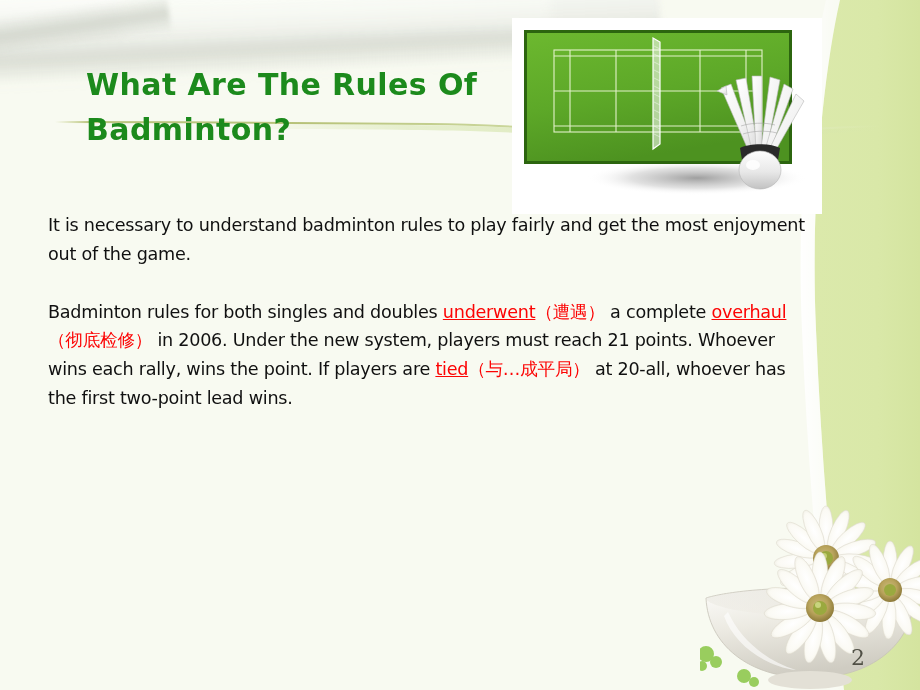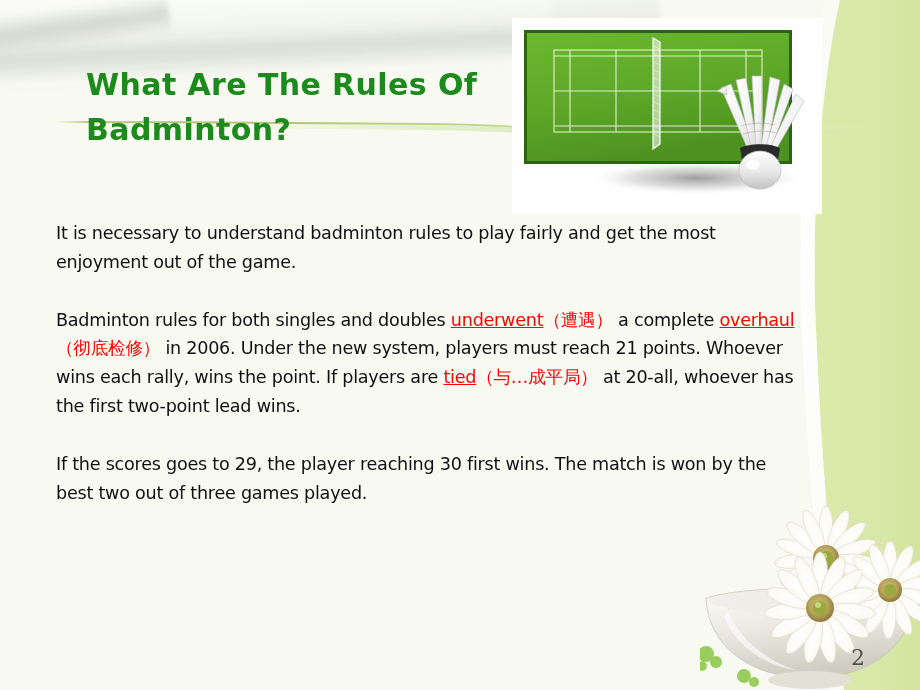--- a/index.html
+++ b/index.html
@@ -116,21 +116,21 @@
     left: 44px;
     top: 207px;
     width: 770px;
     color: #101010;
     font-family: "DejaVu Sans", sans-serif;
     font-size: 17.6px;
     line-height: 28.8px;
     letter-spacing: -0.25px;
   }
   .para {
-    margin: 12px;
+    margin: 4px;
     text-indent: 0;
   }
   .para + .para { margin-top: 0px; }
   .para.gap { margin-top: 29px; }
   .hl {
     color: #fc0404;
     text-decoration: underline;
   }
   .cn {
     color: #fc0404;
@@ -297,21 +297,20 @@
       <path d="M228,130 C238,125 258,125 268,130 L266,142 C255,137 240,137 230,142 Z" fill="#2a2a2a"></path>
 
       <ellipse cx="248" cy="152" rx="21" ry="19" fill="url(#corkGrad)" stroke="#b5b5b5" stroke-width="0.6"></ellipse>
       <ellipse cx="241" cy="147" rx="7" ry="5" fill="rgba(255,255,255,0.85)"></ellipse>
     </g>
   </svg>
 
   <div class="body">
     <p class="para"><span>It is necessary to understand badminton rules to play fairly and get the most enjoyment out of the game.</span></p>
     <p class="para gap"><span>Badminton rules for both singles and doubles </span><span class="hl">underwent</span><span class="cn">（遭遇）</span><span> a complete </span><span class="hl">overhaul</span><span class="cn">（彻底检修）</span><span> in 2006. Under the new system, players must reach 21 points. Whoever wins each rally, wins the point. If players are </span><span class="hl">tied</span><span class="cn">（与…成平局）</span><span> at 20-all, whoever has the first two-point lead wins.</span></p>
-    <p class="para gap"><span>If the scores goes to 29, the player reaching 30 first wins. The match is won by the best two out of three games played.</span></p>
   </div>
 
   <svg class="flowers" viewBox="0 0 220 192">
     <defs>
       <linearGradient id="bowlGrad" x1="0" y1="0" x2="0.3" y2="1">
         <stop offset="0%" stop-color="#fdfdfb"></stop>
         <stop offset="45%" stop-color="#eceae2"></stop>
         <stop offset="100%" stop-color="#cfccc2"></stop>
       </linearGradient>
       <linearGradient id="bowlInner" x1="0" y1="0" x2="0" y2="1">

